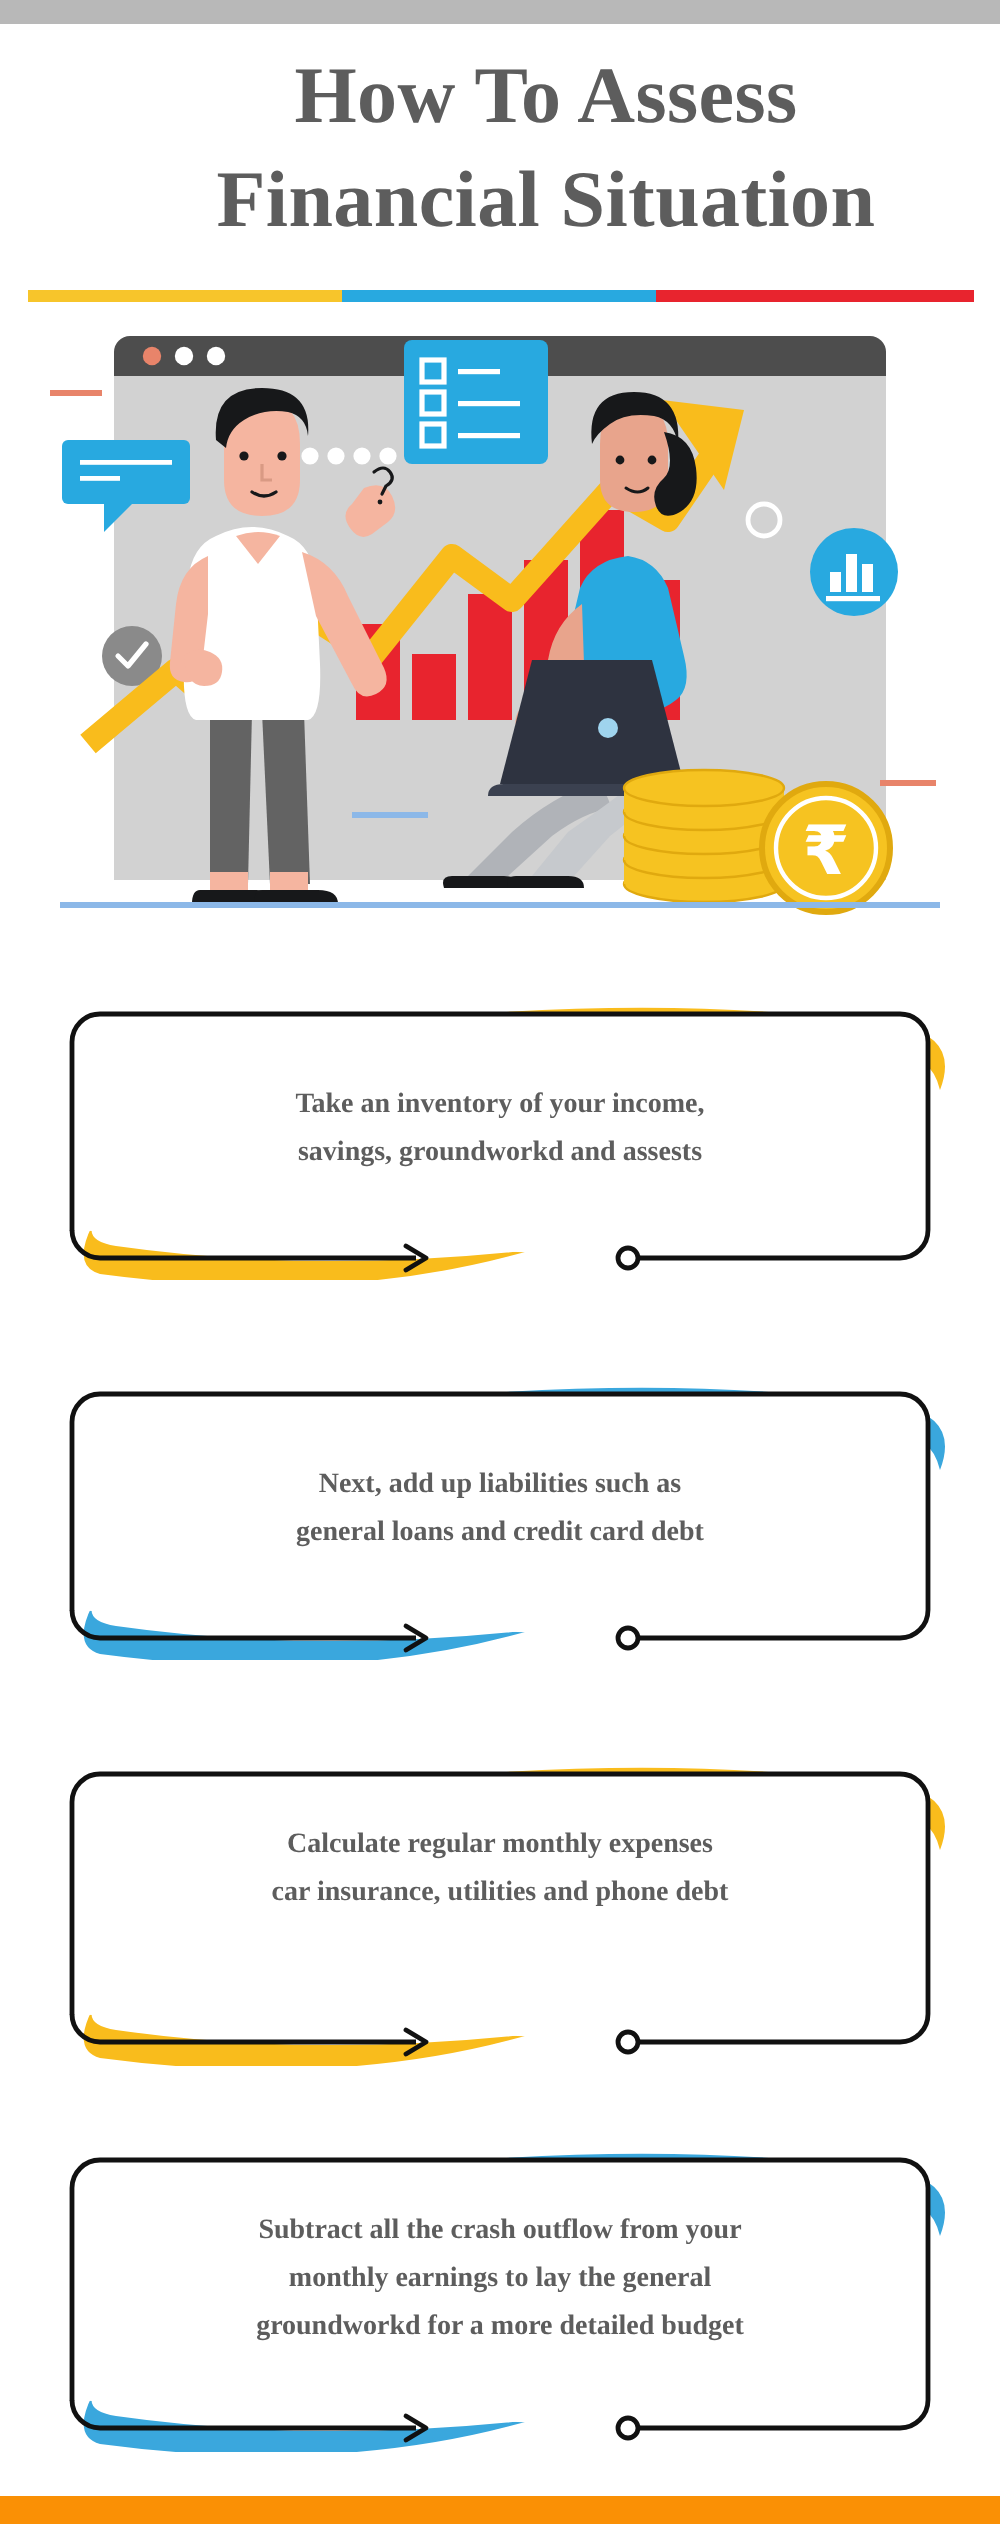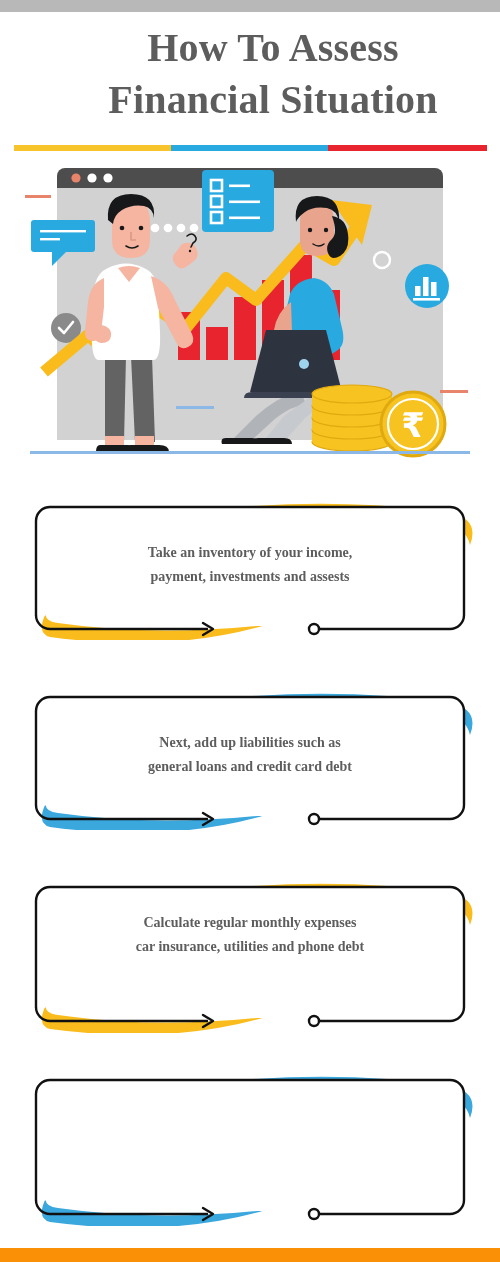--- a/index.html
+++ b/index.html
@@ -260,21 +260,21 @@
     <svg class="card-svg" width="456" height="145" viewBox="0 0 456 145" xmlns="http://www.w3.org/2000/svg">
       <path d="M192 14 q130 -12 236 4 q30 6 20 32 q-4 -18 -28 -24 q-110 -20 -228 -12 z" fill="#f9bc1c"></path>
       <path d="M24 118 q-10 20 4 24 q120 16 216 -12 q-110 12 -208 -2 q-14 -2 -12 -10 z" fill="#f9bc1c"></path>
       <path d="M14 120 V26 a14 14 0 0 1 14 -14 h400 a14 14 0 0 1 14 14 v94 a14 14 0 0 1 -14 14 h-130" fill="#ffffff" stroke="#111111" stroke-width="2.4" stroke-linecap="round"></path>
       <path d="M14 120 a14 14 0 0 0 14 14 h158" fill="none" stroke="#111111" stroke-width="2.4"></path>
       <path d="M181 128 l10 6 l-10 6" fill="none" stroke="#111111" stroke-width="2.4" stroke-linecap="round" stroke-linejoin="round"></path>
       <circle cx="292" cy="134" r="5" fill="#ffffff" stroke="#111111" stroke-width="2.4"></circle>
     </svg>
     <div class="card-text">
       <div>Take an inventory of your income,</div>
-      <div>payment, investments and assests</div>
+      <div>savings, groundworkd and assests</div>
     </div>
   </div>
 
   <div class="card" id="card-2">
     <svg class="card-svg" width="456" height="145" viewBox="0 0 456 145" xmlns="http://www.w3.org/2000/svg">
       <path d="M192 14 q130 -12 236 4 q30 6 20 32 q-4 -18 -28 -24 q-110 -20 -228 -12 z" fill="#3aa7dd"></path>
       <path d="M24 118 q-10 20 4 24 q120 16 216 -12 q-110 12 -208 -2 q-14 -2 -12 -10 z" fill="#3aa7dd"></path>
       <path d="M14 120 V26 a14 14 0 0 1 14 -14 h400 a14 14 0 0 1 14 14 v94 a14 14 0 0 1 -14 14 h-130" fill="#ffffff" stroke="#111111" stroke-width="2.4" stroke-linecap="round"></path>
       <path d="M14 120 a14 14 0 0 0 14 14 h158" fill="none" stroke="#111111" stroke-width="2.4"></path>
       <path d="M181 128 l10 6 l-10 6" fill="none" stroke="#111111" stroke-width="2.4" stroke-linecap="round" stroke-linejoin="round"></path>
@@ -303,16 +303,21 @@
 
   <div class="card" id="card-4">
     <svg class="card-svg" width="456" height="158" viewBox="0 0 456 158" xmlns="http://www.w3.org/2000/svg">
       <path d="M192 14 q130 -12 236 4 q30 6 20 32 q-4 -18 -28 -24 q-110 -20 -228 -12 z" fill="#3aa7dd"></path>
       <path d="M24 130 q-10 20 4 24 q120 16 216 -12 q-110 12 -208 -2 q-14 -2 -12 -10 z" fill="#3aa7dd"></path>
       <path d="M14 132 V26 a14 14 0 0 1 14 -14 h400 a14 14 0 0 1 14 14 v106 a14 14 0 0 1 -14 14 h-130" fill="#ffffff" stroke="#111111" stroke-width="2.4" stroke-linecap="round"></path>
       <path d="M14 132 a14 14 0 0 0 14 14 h158" fill="none" stroke="#111111" stroke-width="2.4"></path>
       <path d="M181 140 l10 6 l-10 6" fill="none" stroke="#111111" stroke-width="2.4" stroke-linecap="round" stroke-linejoin="round"></path>
       <circle cx="292" cy="146" r="5" fill="#ffffff" stroke="#111111" stroke-width="2.4"></circle>
     </svg>
+    <div class="card-text">
+      <div>Subtract all the crash outflow from your</div>
+      <div>monthly earnings to lay the general</div>
+      <div>groundworkd for a more detailed budget</div>
+    </div>
   </div>
 
   <div class="bottom-bar"></div>
 </div>
 
 </body></html>

